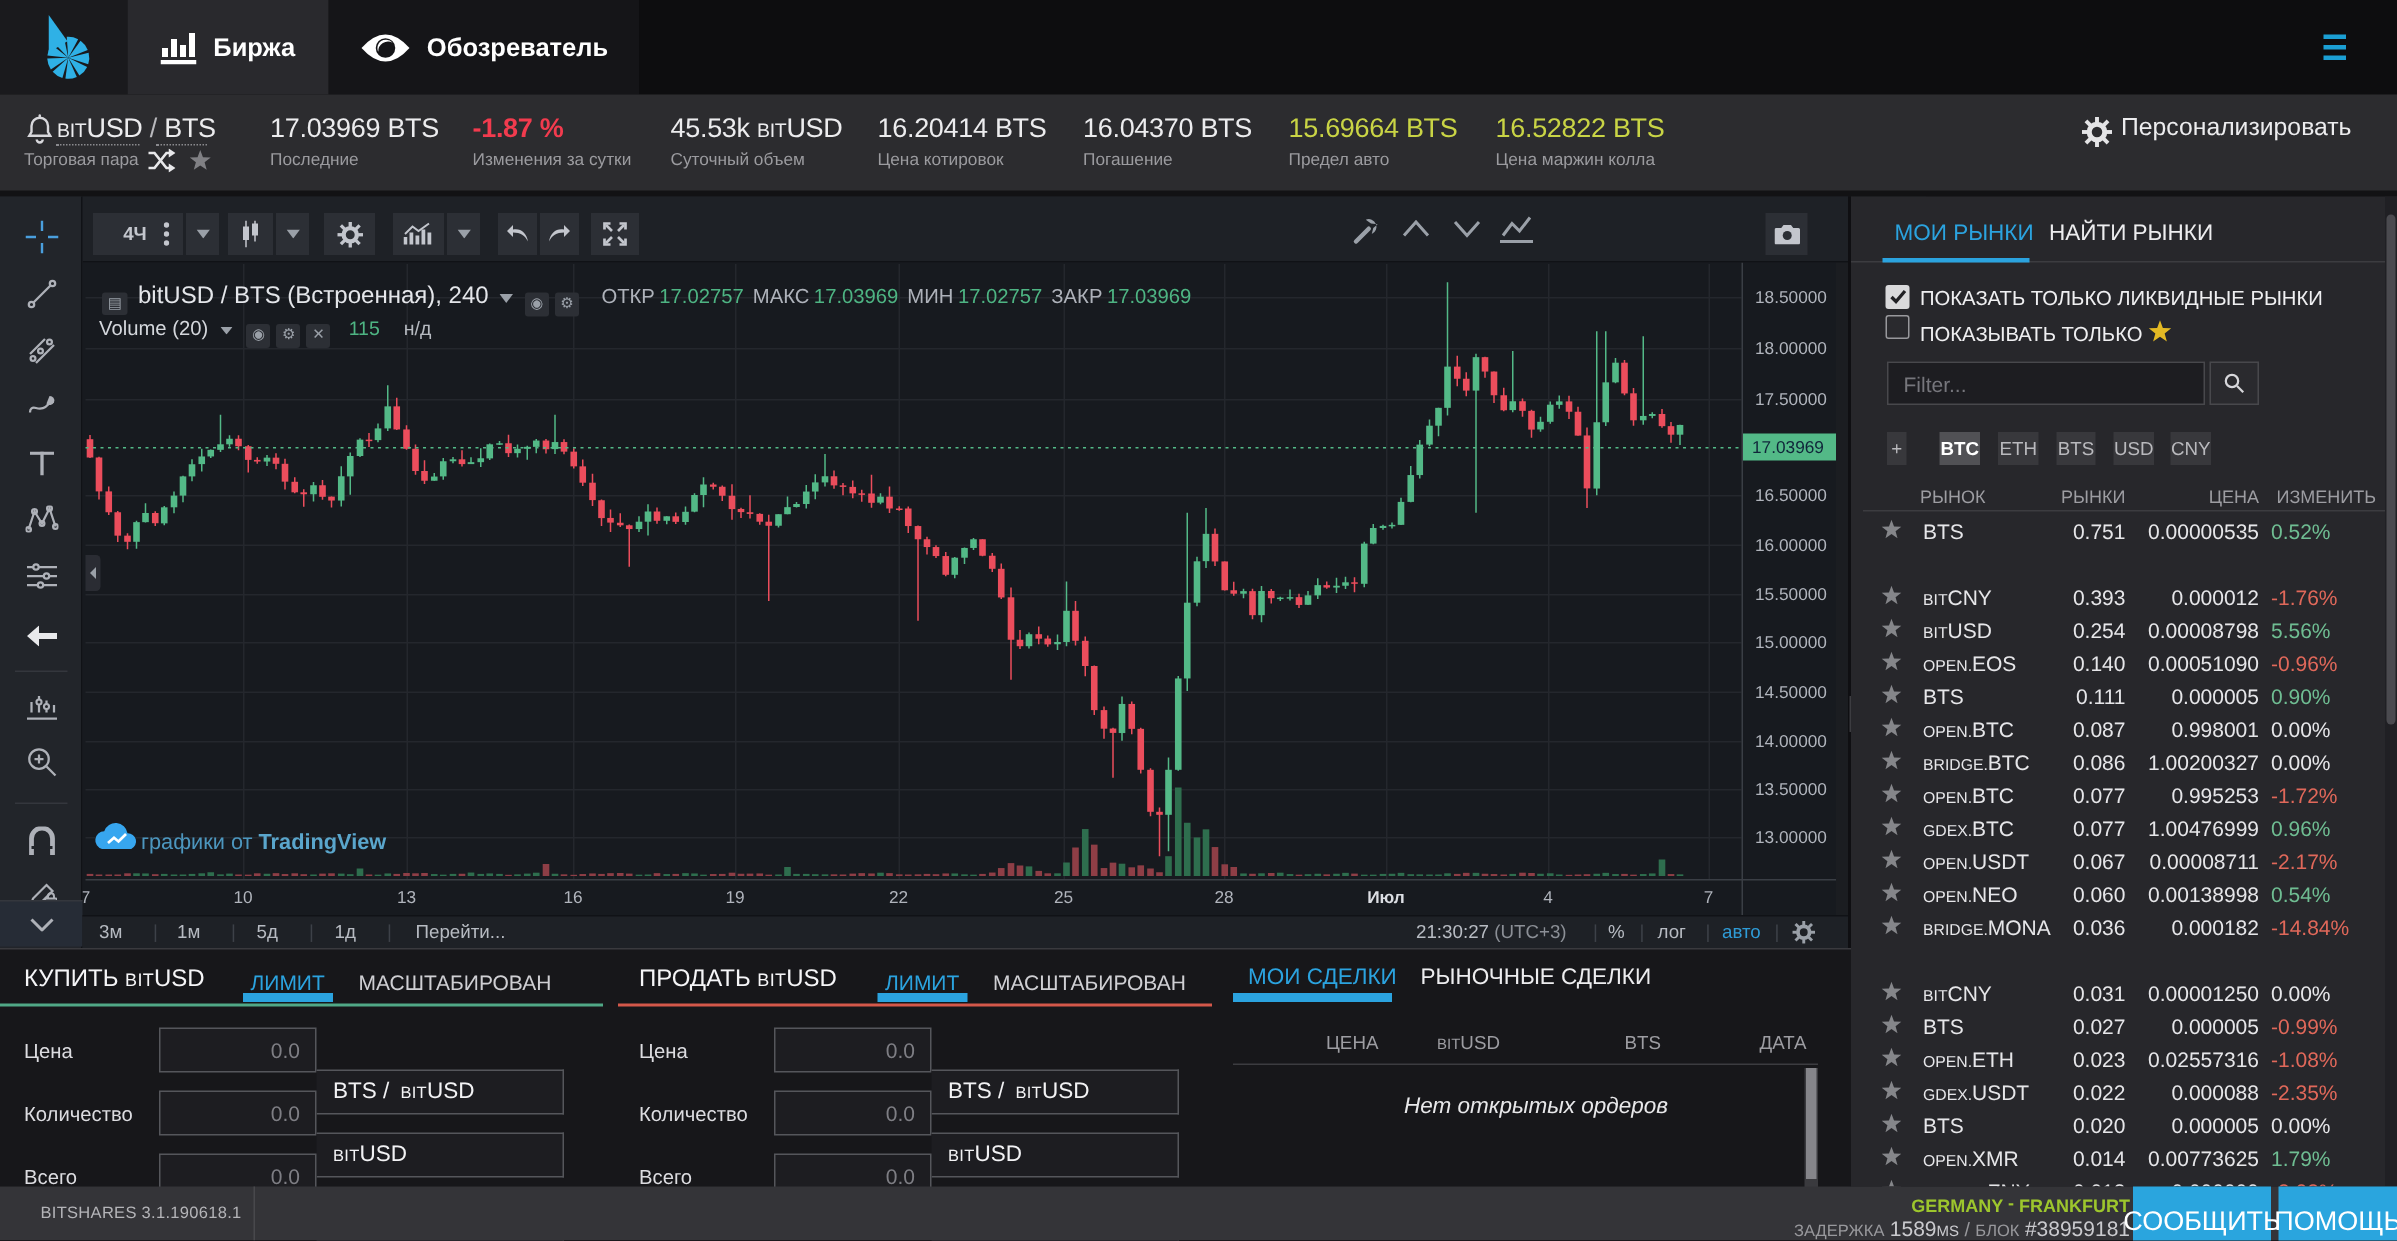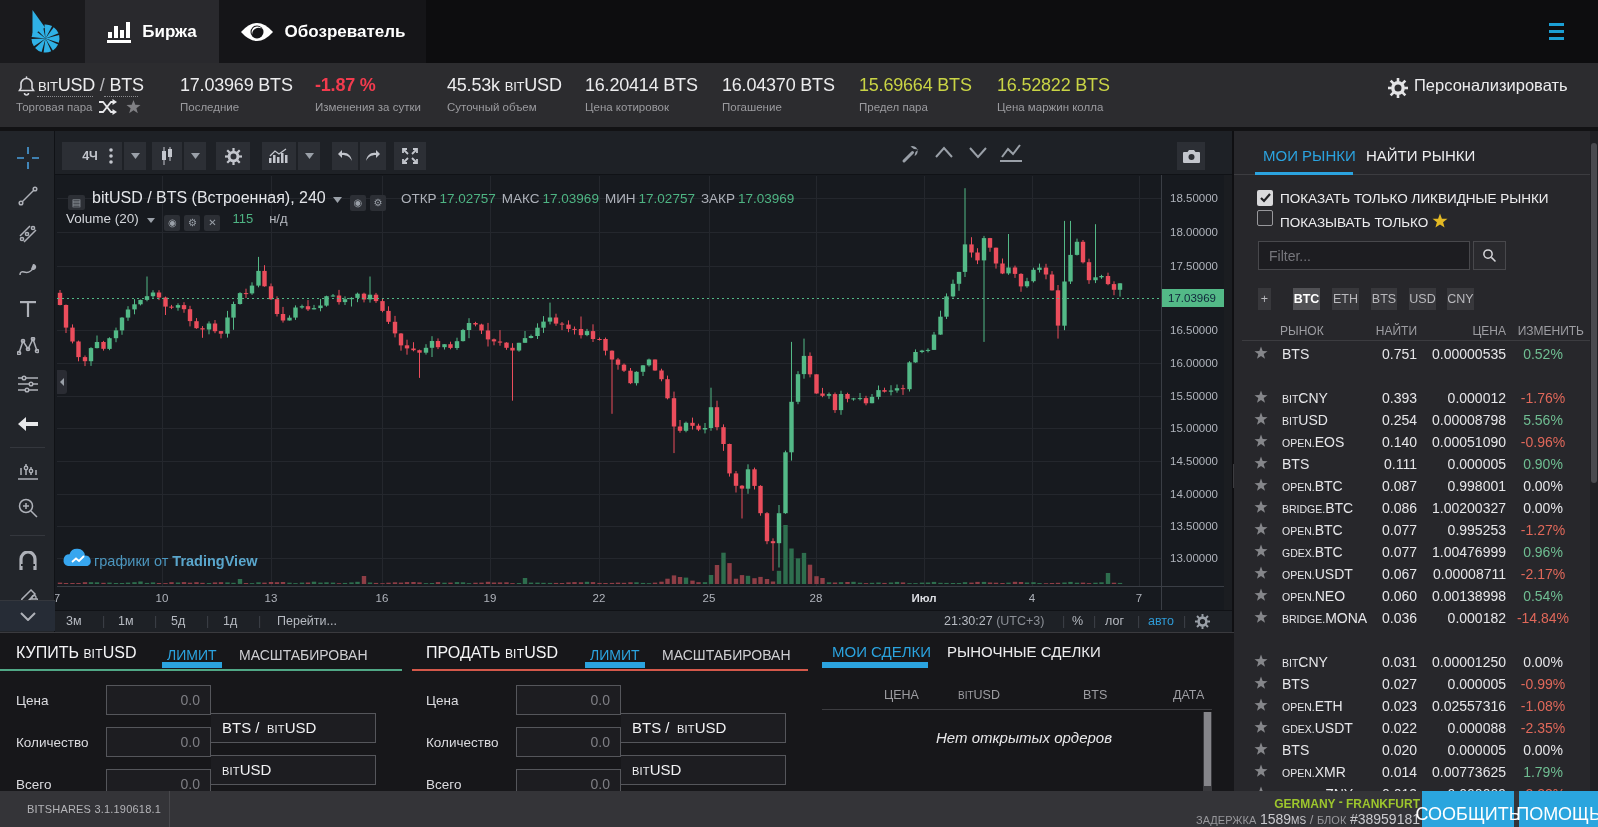--- a/index.html
+++ b/index.html
@@ -37,21 +37,21 @@
 #chbottom { left:55px; top:610px; width:1177px; height:22px; background:#1e2126; border-top:1px solid #101216;
   font-size:12.5px; color:#b7bbc2; }
 .cbt { position:absolute; top:3px; }
 .cbsep { position:absolute; top:3px; color:#3d4148; }
 #rpanel { left:1234px; top:131px; width:364px; height:660px; background:#27272b; overflow:hidden; z-index:5; }
 .mrow { position:absolute; left:0; width:364px; height:22px; font-size:14px; color:#e6e6e9; }
 .mr-name { position:absolute; left:48px; top:3px; white-space:nowrap; }
 .mr-pre { font-size:10.5px; }
 .mr-vol { position:absolute; left:100px; width:83px; top:3px; text-align:right; }
 .mr-price { position:absolute; left:150px; width:122px; top:3px; text-align:right; }
-.mr-chg { position:absolute; left:268px; width:82px; top:3px; text-align:center; }
+.mr-chg { position:absolute; left:280px; width:82px; top:3px; text-align:left; }
 .chg-g { color:#6fbd92; } .chg-r { color:#e0685a; } .chg-w { color:#e6e6e9; }
 .rstar { position:absolute; left:20px; top:3px; }
 #bottom { left:0; top:632px; width:1598px; height:159px; background:#17171a; border-top:1px solid #3a3a3e; }
 .formlabel { position:absolute; font-size:13.5px; color:#dcdce0; }
 .inbox { position:absolute; height:30px; border:1px solid #55565b; background:#1d1d21; }
 .inval { position:absolute; right:10px; top:6px; font-size:14px; color:#7e7e84; }
 .unitbox { position:absolute; height:30px; border:1px solid #55565b; border-left:none; background:#1d1d21;
   font-size:15px; color:#f2f2f4; line-height:28px; padding-left:11px; white-space:nowrap;margin-top:28px; }
 .seclabel { position:absolute; font-size:16px; color:#f5f5f7; white-space:nowrap; }
 .tabcyan { position:absolute; color:#2ba3df; font-size:14px; }
@@ -137,21 +137,21 @@
     <div class="statl" style="left:180px">Последние</div>
     <div class="statv redv" style="left:315px">-1.87 %</div>
     <div class="statl" style="left:315px">Изменения за сутки</div>
     <div class="statv" style="left:447px">45.53k <span class="sc">BIT</span>USD</div>
     <div class="statl" style="left:447px">Суточный объем</div>
     <div class="statv" style="left:585px">16.20414 BTS</div>
     <div class="statl" style="left:585px">Цена котировок</div>
     <div class="statv" style="left:722px">16.04370 BTS</div>
     <div class="statl" style="left:722px">Погашение</div>
     <div class="statv yellow" style="left:859px">15.69664 BTS</div>
-    <div class="statl" style="left:859px">Предел пара</div>
+    <div class="statl" style="left:859px">Предел авто</div>
     <div class="statv yellow" style="left:997px">16.52822 BTS</div>
     <div class="statl" style="left:997px">Цена маржин колла</div>
     <div class="abs" style="left:1388px;top:15px"><svg width="20" height="20" viewBox="0 0 20 20">
           <circle cx="10" cy="10" r="5.2" stroke="#e4e4e6" stroke-width="3.4" fill="none"></circle>
           <g fill="#e4e4e6">
             <rect x="8.7" y="-0.4" width="2.6" height="4.2" transform="rotate(0 10 10)"></rect>
             <rect x="8.7" y="-0.4" width="2.6" height="4.2" transform="rotate(45 10 10)"></rect>
             <rect x="8.7" y="-0.4" width="2.6" height="4.2" transform="rotate(90 10 10)"></rect>
             <rect x="8.7" y="-0.4" width="2.6" height="4.2" transform="rotate(135 10 10)"></rect>
             <rect x="8.7" y="-0.4" width="2.6" height="4.2" transform="rotate(180 10 10)"></rect>
@@ -819,21 +819,21 @@
           </g>
         </svg>
       </div>
 <div class="abs" style="left:24px;top:157px;width:13px;height:22px;background:#38383c;color:#b9b9bd;font-weight:normal;font-size:12.5px;display:flex;align-items:center;justify-content:center">+</div>
 <div class="abs" style="left:59px;top:157px;width:27px;height:22px;background:#515155;color:#ffffff;font-weight:bold;font-size:12.5px;display:flex;align-items:center;justify-content:center">BTC</div>
 <div class="abs" style="left:98px;top:157px;width:27px;height:22px;background:#38383c;color:#b9b9bd;font-weight:normal;font-size:12.5px;display:flex;align-items:center;justify-content:center">ETH</div>
 <div class="abs" style="left:137px;top:157px;width:26px;height:22px;background:#38383c;color:#b9b9bd;font-weight:normal;font-size:12.5px;display:flex;align-items:center;justify-content:center">BTS</div>
 <div class="abs" style="left:175px;top:157px;width:27px;height:22px;background:#38383c;color:#b9b9bd;font-weight:normal;font-size:12.5px;display:flex;align-items:center;justify-content:center">USD</div>
 <div class="abs" style="left:213px;top:157px;width:27px;height:22px;background:#38383c;color:#b9b9bd;font-weight:normal;font-size:12.5px;display:flex;align-items:center;justify-content:center">CNY</div>
 <div class="thead" style="left:46px;top:193px">РЫНОК</div>
-<div class="thead" style="left:100px;width:83px;top:193px;text-align:right">НАЙТИ</div>
+<div class="thead" style="left:100px;width:83px;top:193px;text-align:right">РЫНКИ</div>
 <div class="thead" style="left:150px;width:122px;top:193px;text-align:right">ЦЕНА</div>
 <div class="thead" style="left:268px;width:82px;top:193px;text-align:right">ИЗМЕНИТЬ</div>
 <div class="abs" style="left:8px;top:209px;width:348px;border-top:1px solid #3c3c40"></div>
 <div class="mrow" style="top:212px">
 <span class="rstar"><svg width="14" height="14" viewBox="0 0 15 14">
             <path fill="#85868a" d="M7.5 0 L9.3 4.8 L14.5 5 L10.4 8.2 L11.8 13.2 L7.5 10.3 L3.2 13.2 L4.6 8.2 L0.5 5 L5.7 4.8 Z"></path>
           </svg></span>
 <span class="mr-name">BTS</span>
 <span class="mr-vol">0.751</span>
 <span class="mr-price">0.00000535</span>
@@ -893,21 +893,21 @@
 <span class="mr-price">1.00200327</span>
 <span class="mr-chg chg-w">0.00%</span>
 </div>
 <div class="mrow" style="top:388px">
 <span class="rstar"><svg width="14" height="14" viewBox="0 0 15 14">
             <path fill="#85868a" d="M7.5 0 L9.3 4.8 L14.5 5 L10.4 8.2 L11.8 13.2 L7.5 10.3 L3.2 13.2 L4.6 8.2 L0.5 5 L5.7 4.8 Z"></path>
           </svg></span>
 <span class="mr-name"><span class="mr-pre">OPEN.</span>BTC</span>
 <span class="mr-vol">0.077</span>
 <span class="mr-price">0.995253</span>
-<span class="mr-chg chg-r">-1.27%</span>
+<span class="mr-chg chg-r">-1.72%</span>
 </div>
 <div class="mrow" style="top:410px">
 <span class="rstar"><svg width="14" height="14" viewBox="0 0 15 14">
             <path fill="#85868a" d="M7.5 0 L9.3 4.8 L14.5 5 L10.4 8.2 L11.8 13.2 L7.5 10.3 L3.2 13.2 L4.6 8.2 L0.5 5 L5.7 4.8 Z"></path>
           </svg></span>
 <span class="mr-name"><span class="mr-pre">GDEX.</span>BTC</span>
 <span class="mr-vol">0.077</span>
 <span class="mr-price">1.00476999</span>
 <span class="mr-chg chg-g">0.96%</span>
 </div>

